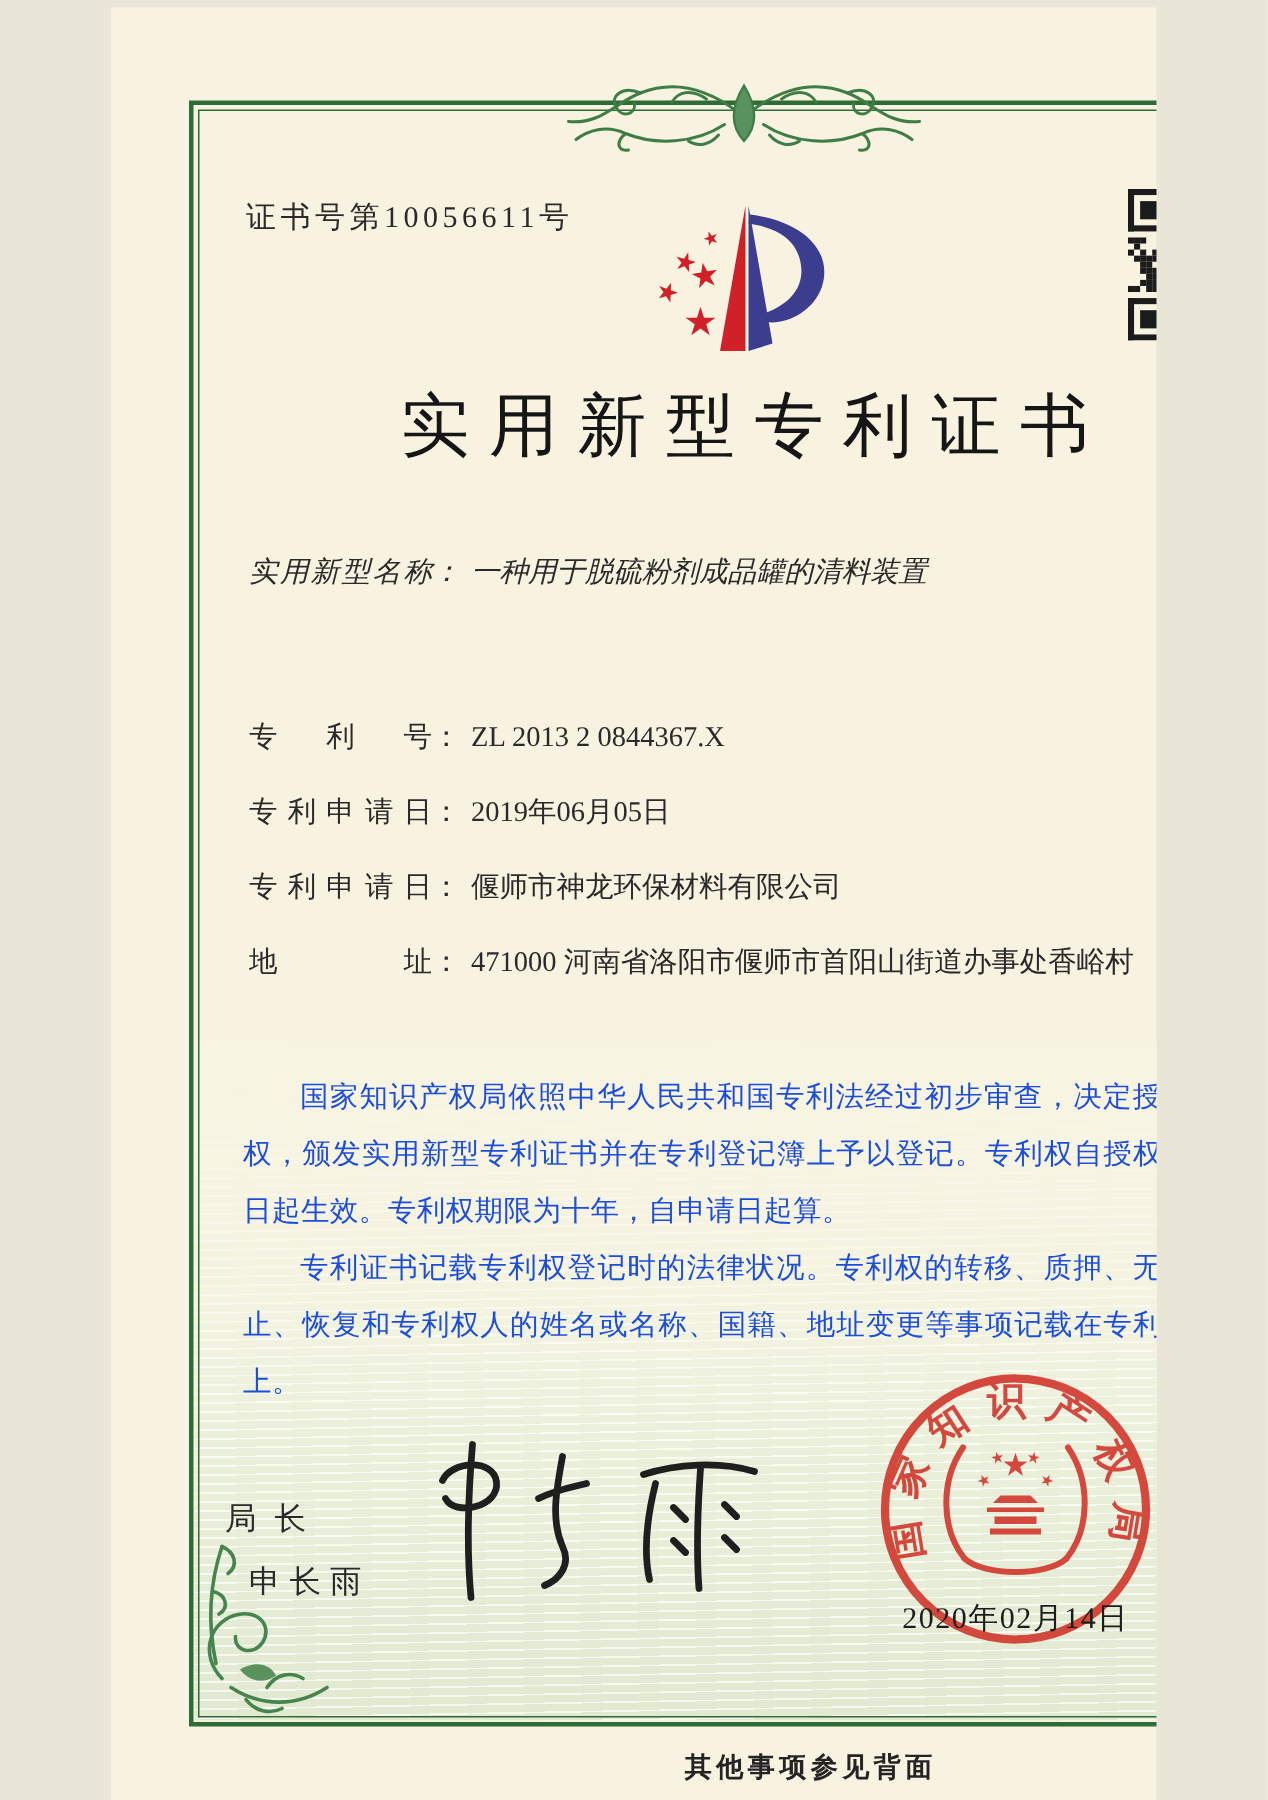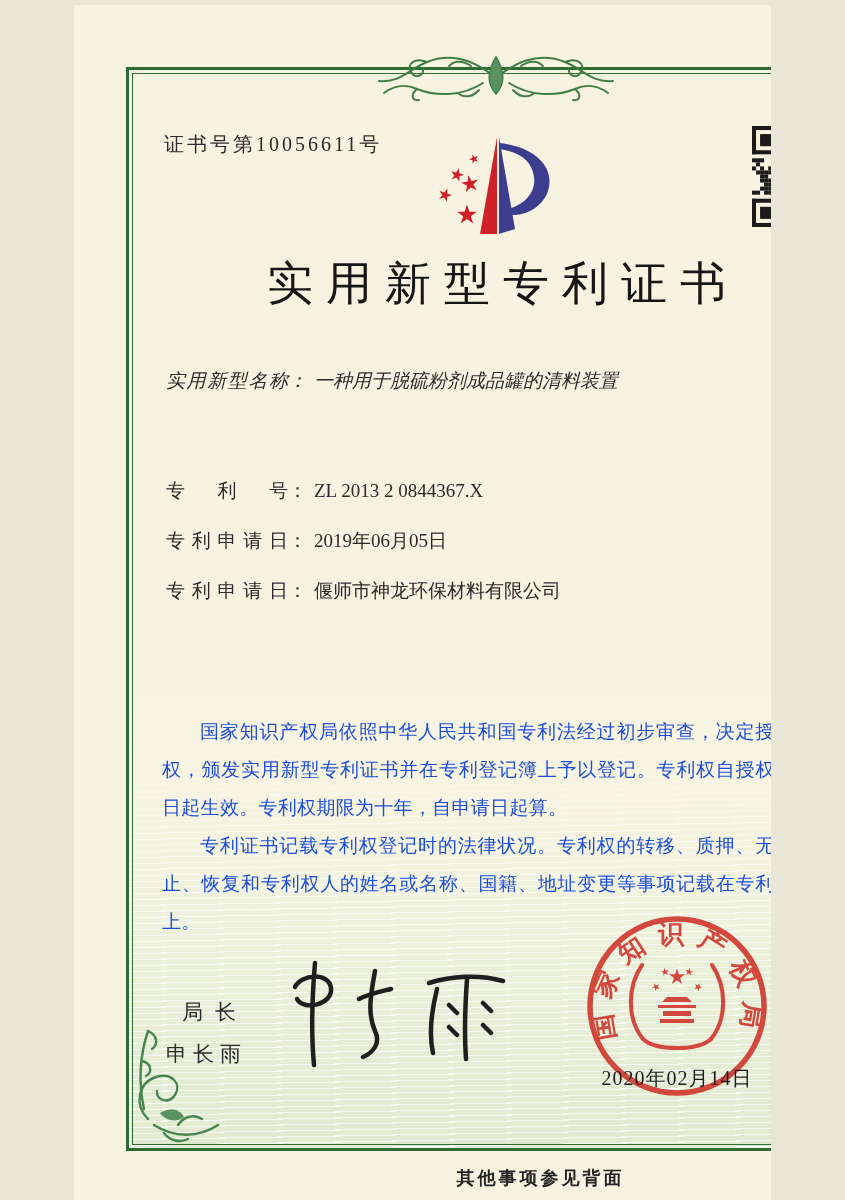--- a/index.html
+++ b/index.html
@@ -40,21 +40,21 @@
   .flabel{display:inline-block; width:122px; text-align:justify; text-align-last:justify; vertical-align:top;}
   .colon{padding-right:7px;}
   .r1{top:363px;font-style:italic;} .r2{top:423px;} .r3{top:473px;} .r4{top:523px;}
   .r5{top:573px;} .r6{top:623px;} .r7{top:673px;}
   .fgroup2{position:absolute; left:333px; top:0; white-space:nowrap;}
   .paras{left:88px; top:708px; width:672px;}
   .paras p{
     margin:0; font-size:19px; line-height:38px; text-indent:2em;
     text-align:justify; letter-spacing:0.3px; color:#1d4ed8;
   }
-  .signer-title{left:108px; top:993px; font-size:21px; letter-spacing:12px;}
+  .signer-title{left:76px; top:993px; font-size:21px; letter-spacing:12px;}
   .signer-name{left:92px; top:1035px; font-size:21px; letter-spacing:6px;}
   .sig{left:205px; top:948px;}
   .seal{left:510px; top:908px; opacity:.93;}
   .seal-date{left:510px; top:1060px; width:186px; text-align:center; font-size:20px; letter-spacing:1px; color:#1c1c1c; z-index:3;}
   .page-info{left:0; top:1106px; width:845px; text-align:right; font-size:17px; letter-spacing:2px;}
   .back-note{left:0; top:1161px; width:845px; text-align:center; font-size:18px; letter-spacing:3px; font-weight:600; color:#242424;padding-left:44px;}
   .flourish-top{left:287px; top:40px;}
   .flourish-bl{left:46px; top:1016px;}
   .flourish-br{left:698px; top:1016px; transform:scaleX(-1);}
   svg{display:block;}
@@ -364,20 +364,23 @@
   </div>
   <div class="abs frow r3">
     <span class="flabel">专利号</span><span class="colon">：</span><span>ZL 2013 2 0844367.X</span>
   </div>
   <div class="abs frow r4">
     <span class="flabel">专利申请日</span><span class="colon">：</span><span>2019年06月05日</span>
   </div>
   <div class="abs frow r5">
     <span class="flabel">专利申请日</span><span class="colon">：</span><span>偃师市神龙环保材料有限公司</span>
   </div>
+  <div class="abs frow r6">
+    <span class="flabel">地址</span><span class="colon">：</span><span>471000 河南省洛阳市偃师市首阳山街道办事处香峪村</span>
+  </div>
 
   <div class="abs paras">
     <p>国家知识产权局依照中华人民共和国专利法经过初步审查，决定授予专利权，颁发实用新型专利证书并在专利登记簿上予以登记。专利权自授权公告之日起生效。专利权期限为十年，自申请日起算。</p>
     <p>专利证书记载专利权登记时的法律状况。专利权的转移、质押、无效、终止、恢复和专利权人的姓名或名称、国籍、地址变更等事项记载在专利登记簿上。</p>
   </div>
 
   <div class="abs signer-title">局长</div>
   <div class="abs signer-name">申长雨</div>
 
   <svg class="abs sig" width="240" height="115" viewBox="0 0 240 115">

